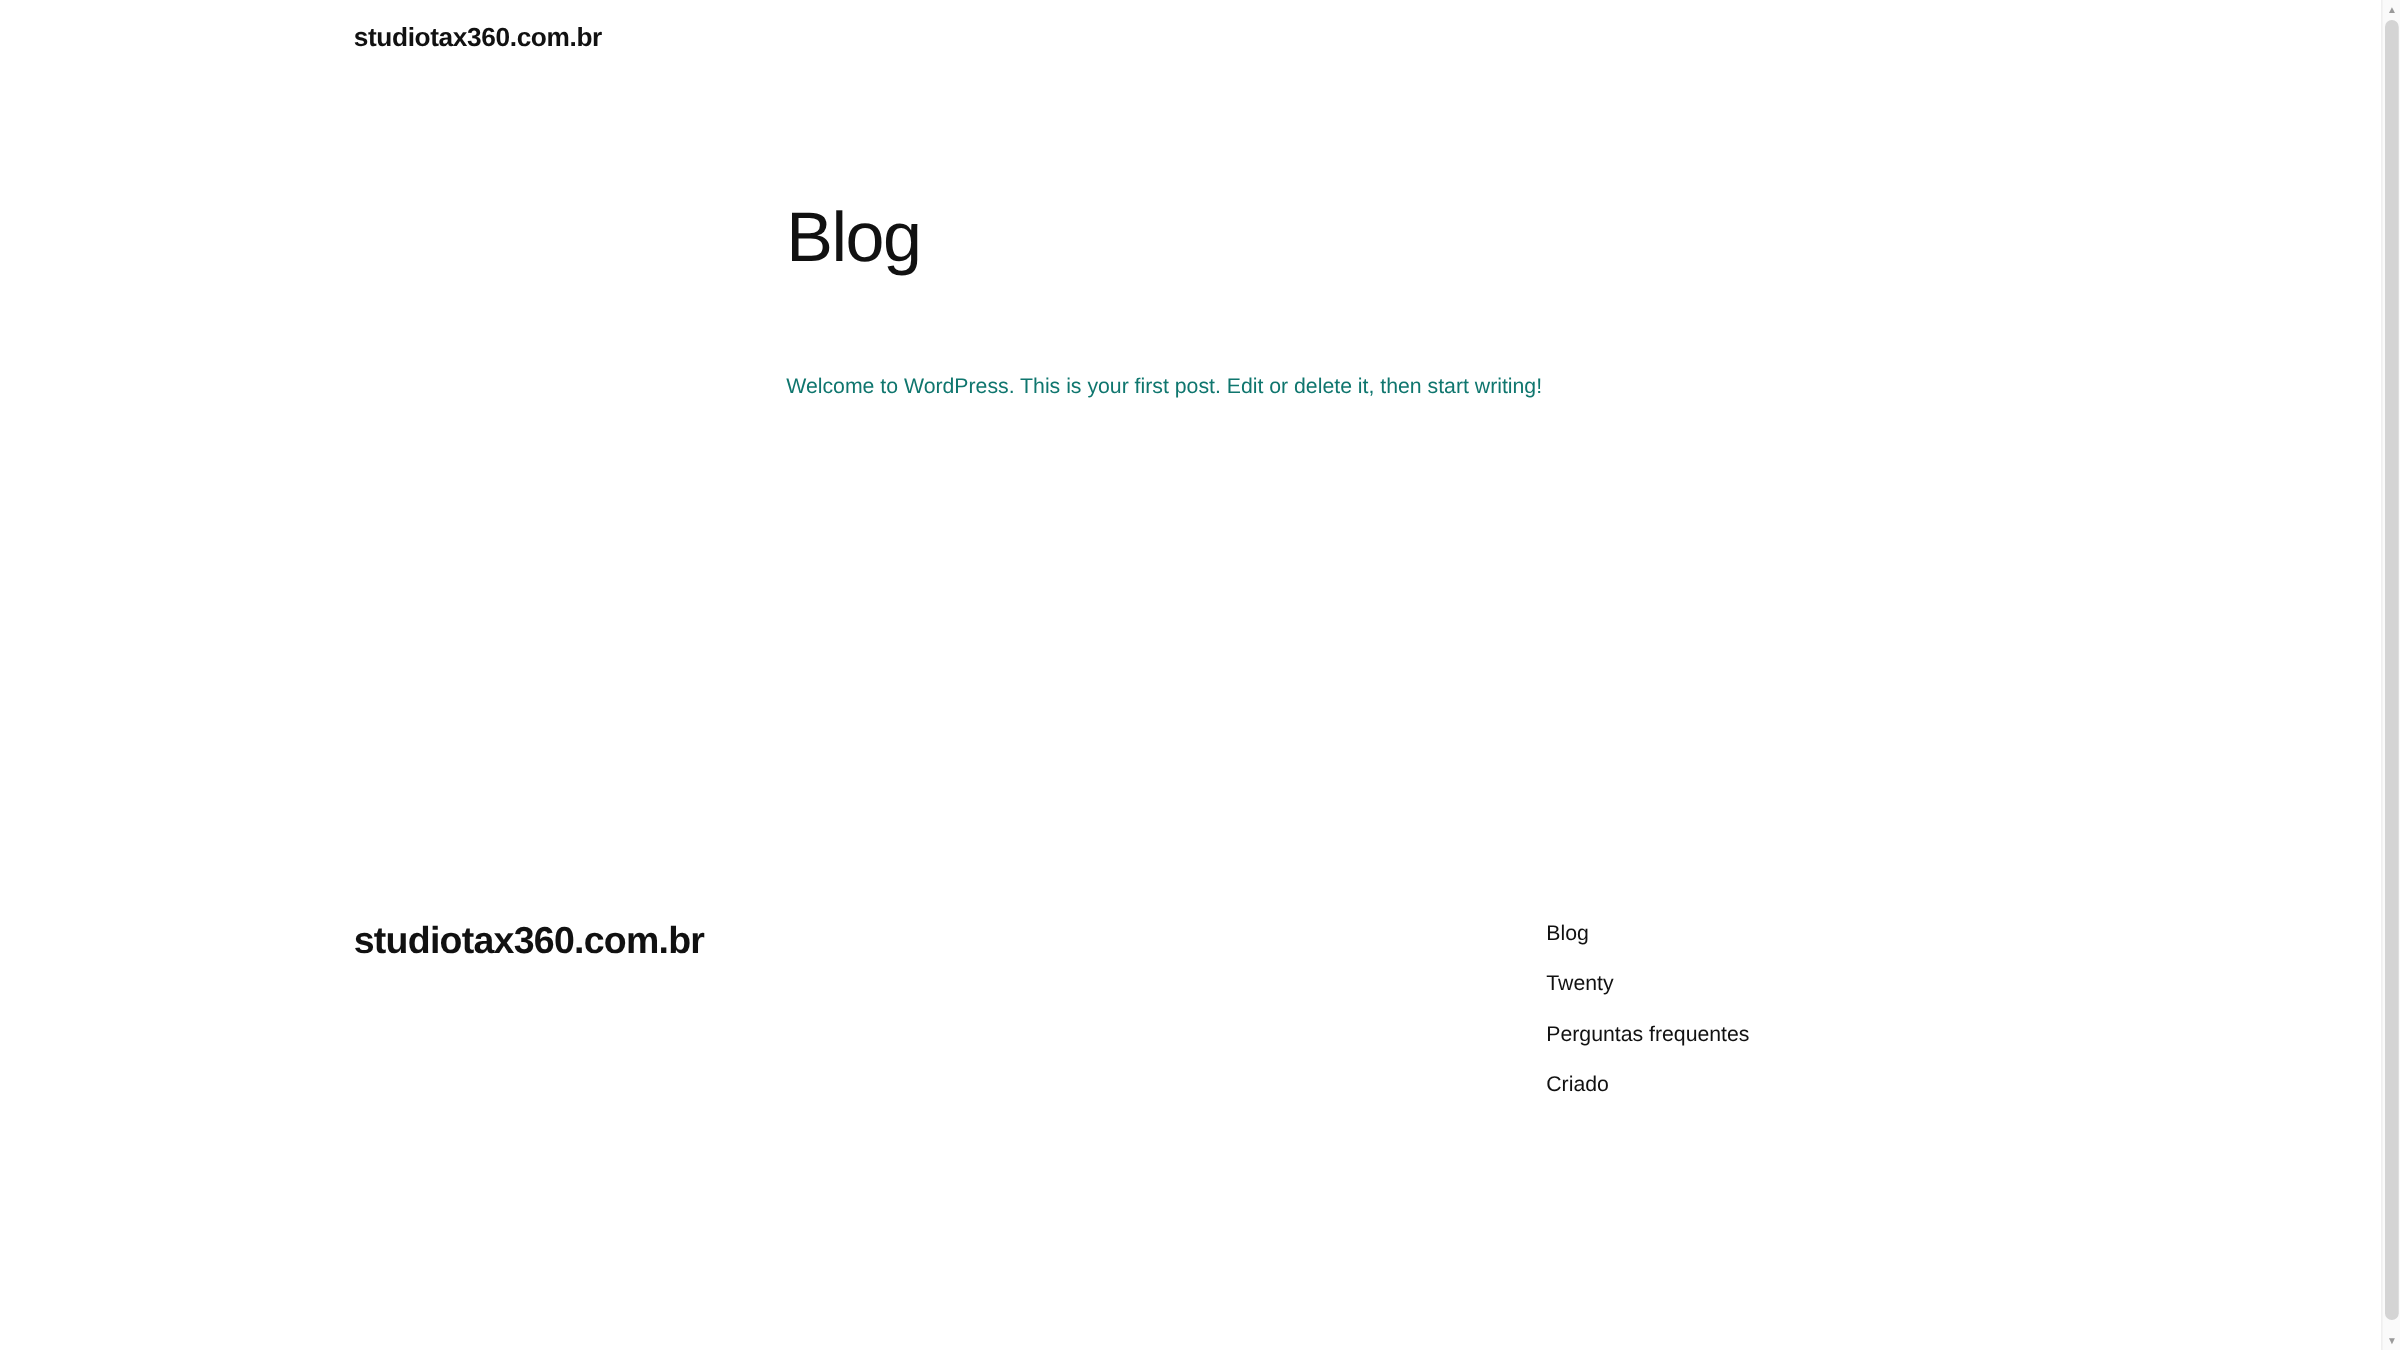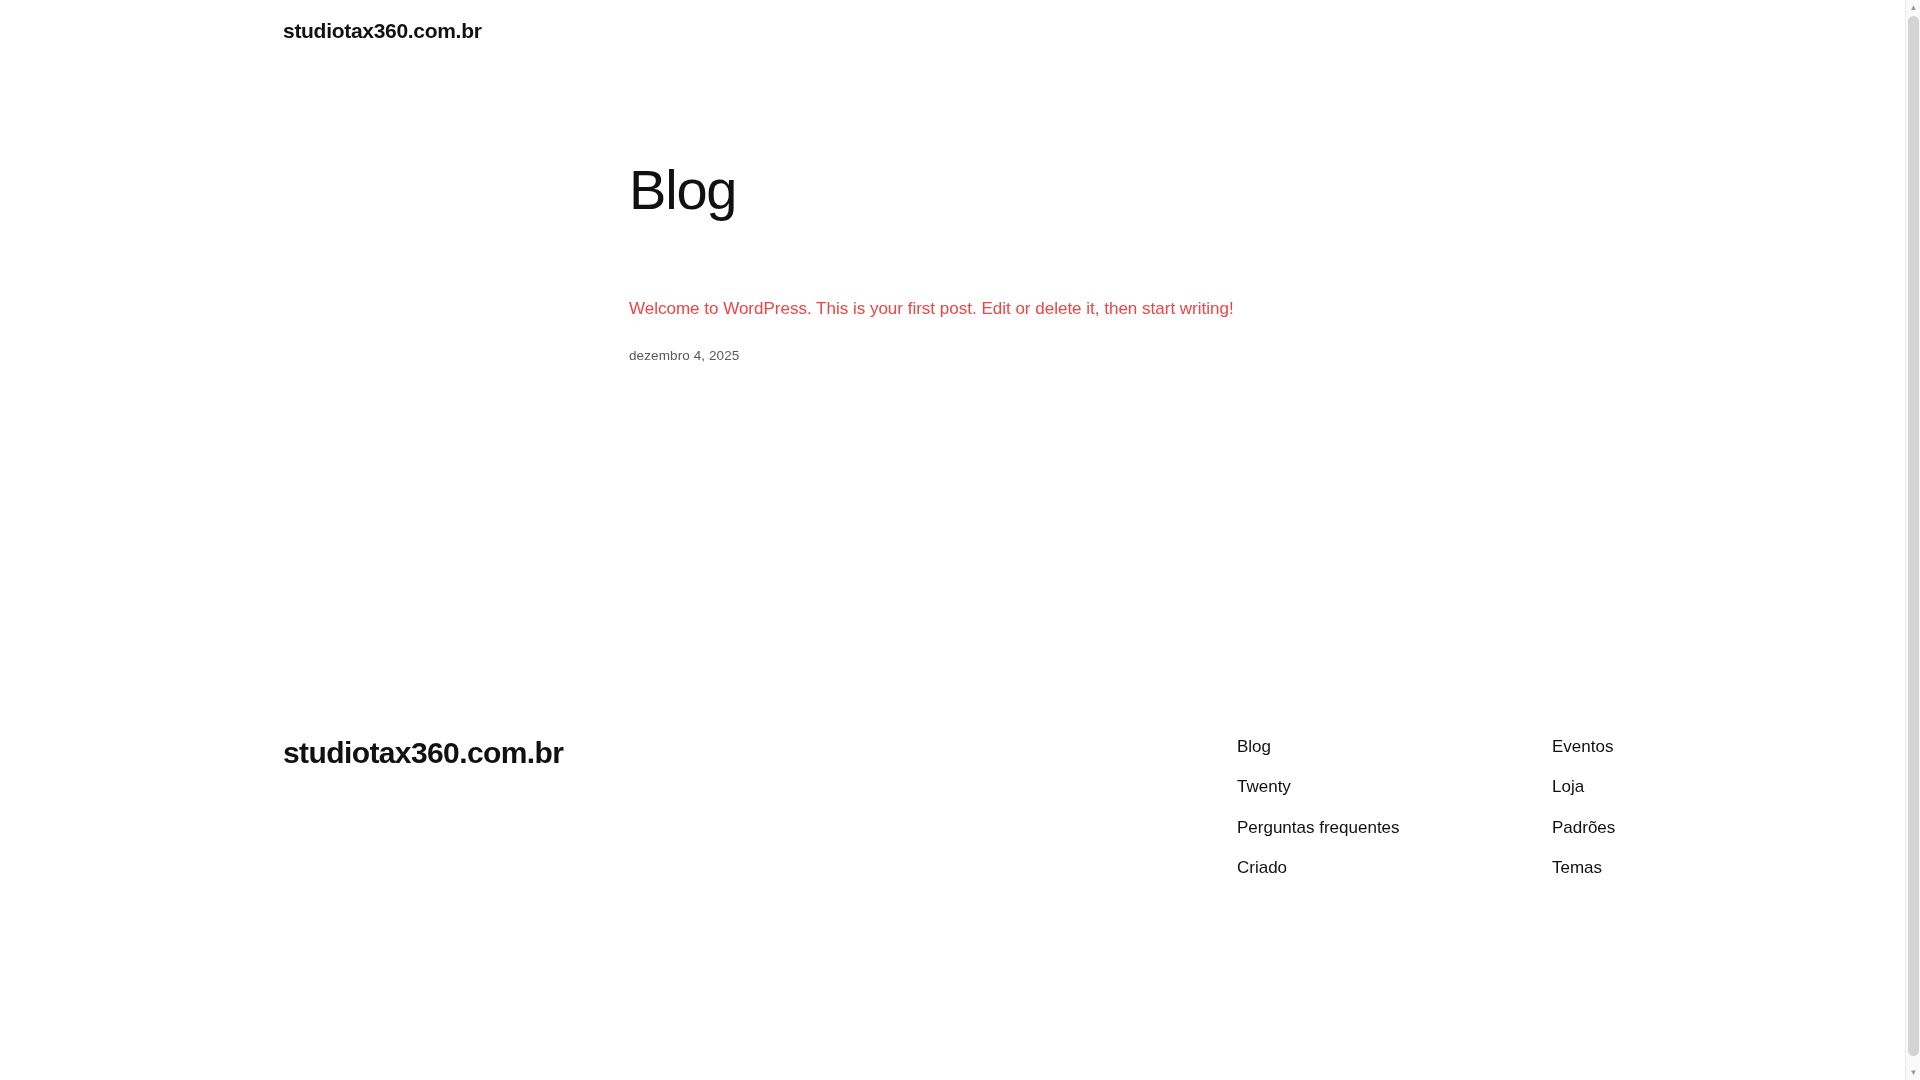--- a/index.html
+++ b/index.html
@@ -74,21 +74,21 @@
     color: #111111;
   }
   .post-title a {
     color: inherit;
     text-decoration: none;
   }
   .post-excerpt {
     margin: 21px 0 0 0;
     font-size: 17px;
     line-height: 1.55;
-    color: #ef4444;
+    color: #0f766e;
     white-space: nowrap;
   }
   .post-date {
     margin: 26px 0 0 0;
     font-size: 13.5px;
     color: #595959;
     letter-spacing: 0.1px;
   }
 
   
@@ -197,40 +197,33 @@
 
   <header class="site-header">
     <a class="site-title" href="#">studiotax360.com.br</a>
   </header>
 
   <main class="main">
     <h1 class="archive-title">Blog</h1>
 
     <article class="post">
       <p class="post-excerpt">Welcome to WordPress. This is your first post. Edit or delete it, then start writing!</p>
-      <p class="post-date">dezembro 4, 2025</p>
     </article>
   </main>
 
   <footer class="site-footer">
     <a class="footer-brand" href="#">studiotax360.com.br</a>
 
     <nav class="footer-nav col1">
       <a href="#">Blog</a>
       <a href="#">Twenty</a>
       <a href="#">Perguntas frequentes</a>
       <a href="#">Criado</a>
     </nav>
 
-    <nav class="footer-nav col2">
-      <a href="#">Eventos</a>
-      <a href="#">Loja</a>
-      <a href="#">Padrões</a>
-      <a href="#">Temas</a>
-    </nav>
   </footer>
 
 
   <div class="scrollbar">
     <div class="track-top-arrow">▲</div>
     <div class="thumb"></div>
     <div class="track-bottom-arrow">▼</div>
   </div>
 
 </div>

